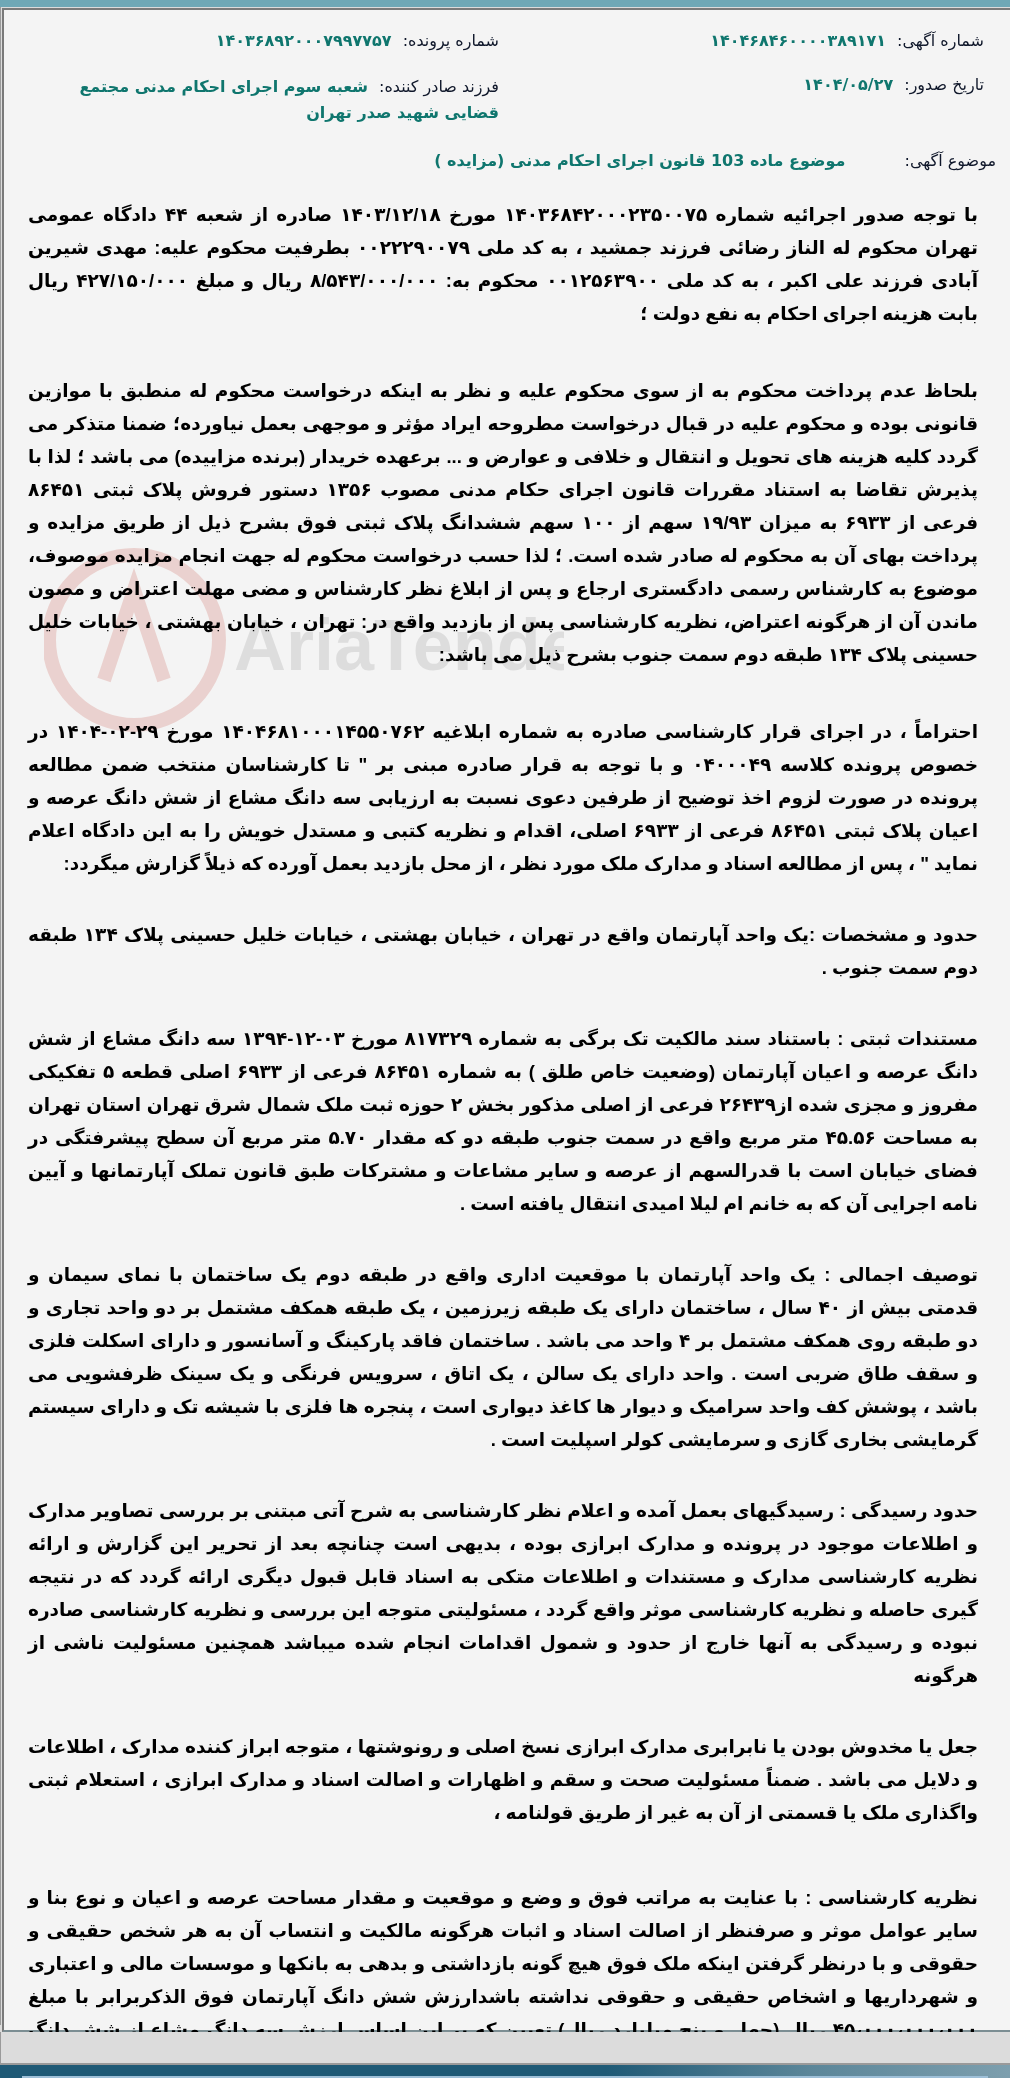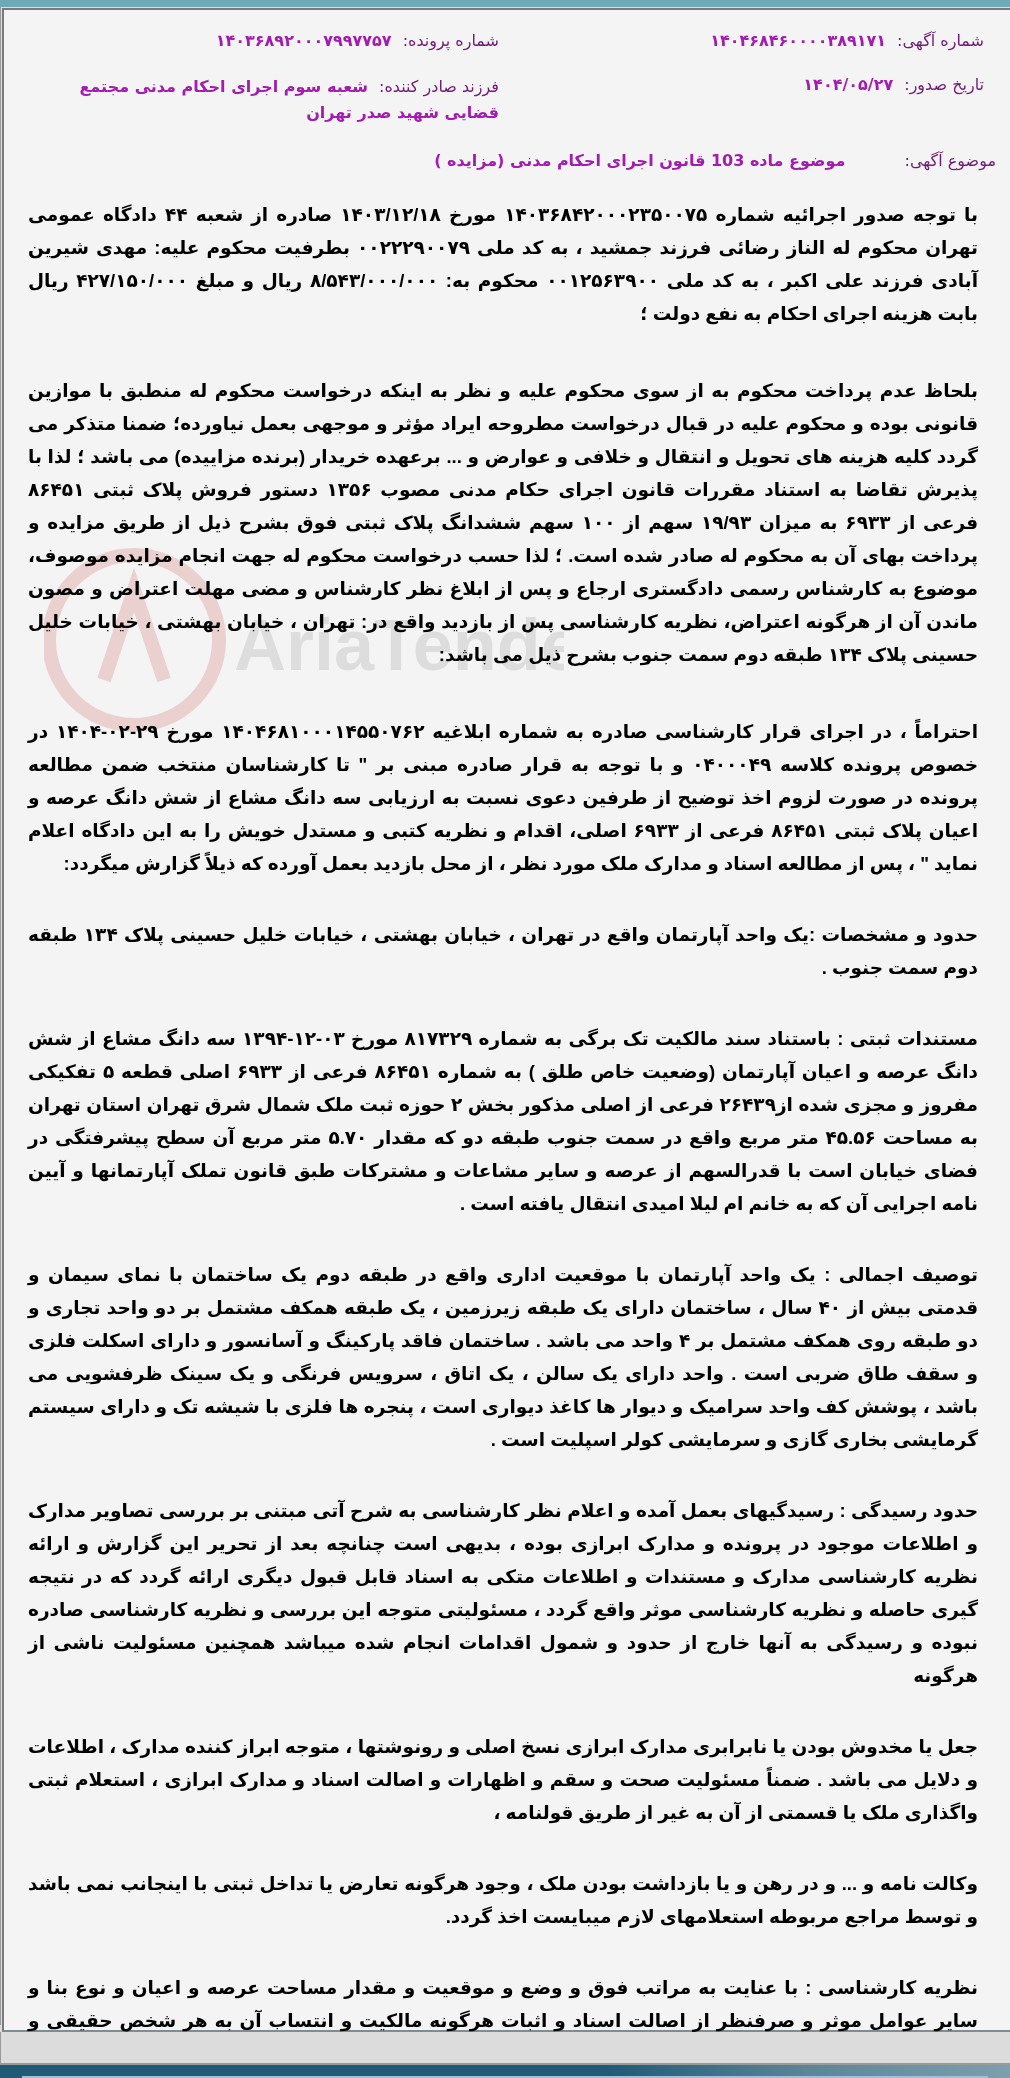--- a/index.html
+++ b/index.html
@@ -43,22 +43,22 @@
     background: #9ec0d8;
   }
 
   .content {
     position: absolute; left: 12px; top: 30px; width: 984px;
     direction: rtl; text-align: right; color: #000;
   }
 
   .meta-row { position: relative; height: 44px; }
   .meta-item { position: absolute; font-size: 16px; line-height: 22px; }
-  .meta-label { color: #701a75; }
-  .meta-value { color: #a21caf; font-weight: bold; margin-right: 6px; }
+  .meta-label { color: #0f172a; }
+  .meta-value { color: #0f766e; font-weight: bold; margin-right: 6px; }
   .meta-right { right: 12px; text-align: center; }
   .meta-left  { right: 497px; width: 470px; }
 
   .subject-line { font-size: 16px; line-height: 22px; margin-top: 6px; }
   .subject-line .meta-label { font-weight: normal; margin-left: 48px; }
   .subject-line .meta-value { font-weight: bold; }
 
   .body-text {
     font-family: "Liberation Sans", "DejaVu Sans", sans-serif;
     font-size: 18.5px; font-weight: bold; line-height: 33px;
@@ -127,21 +127,20 @@
   <p class="body-text">حدود و مشخصات :یک واحد آپارتمان واقع در تهران ، خیابان بهشتی ، خیابات خلیل حسینی پلاک ۱۳۴ طبقه دوم سمت جنوب .</p>
   <div class="gap-s"></div>
   <p class="body-text">مستندات ثبتی : باستناد سند مالکیت تک برگی به شماره ۸۱۷۳۲۹ مورخ ۰۳-۱۲-۱۳۹۴ سه دانگ مشاع از شش دانگ عرصه و اعیان آپارتمان (وضعیت خاص طلق ) به شماره ۸۶۴۵۱ فرعی از ۶۹۳۳ اصلی قطعه ۵ تفکیکی مفروز و مجزی شده از۲۶۴۳۹ فرعی از اصلی مذکور بخش ۲ حوزه ثبت ملک شمال شرق تهران استان تهران به مساحت ۴۵.۵۶ متر مربع واقع در سمت جنوب طبقه دو که مقدار ۵.۷۰ متر مربع آن سطح پیشرفتگی در فضای خیابان است با قدرالسهم از عرصه و سایر مشاعات و مشترکات طبق قانون تملک آپارتمانها و آیین نامه اجرایی آن که به خانم ام لیلا امیدی انتقال یافته است .</p>
   <div class="gap-s"></div>
   <p class="body-text">توصیف اجمالی : یک واحد آپارتمان با موقعیت اداری واقع در طبقه دوم یک ساختمان با نمای سیمان و قدمتی بیش از ۴۰ سال ، ساختمان دارای یک طبقه زیرزمین ، یک طبقه همکف مشتمل بر دو واحد تجاری و دو طبقه روی همکف مشتمل بر ۴ واحد می باشد . ساختمان فاقد پارکینگ و آسانسور و دارای اسکلت فلزی و سقف طاق ضربی است . واحد دارای یک سالن ، یک اتاق ، سرویس فرنگی و یک سینک ظرفشویی می باشد ، پوشش کف واحد سرامیک و دیوار ها کاغذ دیواری است ، پنجره ها فلزی با شیشه تک و دارای سیستم گرمایشی بخاری گازی و سرمایشی کولر اسپلیت است .</p>
   <div class="gap-s"></div>
   <p class="body-text">حدود رسیدگی : رسیدگیهای بعمل آمده و اعلام نظر کارشناسی به شرح آتی مبتنی بر بررسی تصاویر مدارک و اطلاعات موجود در پرونده و مدارک ابرازی بوده ، بدیهی است چنانچه بعد از تحریر این گزارش و ارائه نظریه کارشناسی مدارک و مستندات و اطلاعات متکی به اسناد قابل قبول دیگری ارائه گردد که در نتیجه گیری حاصله و نظریه کارشناسی موثر واقع گردد ، مسئولیتی متوجه این بررسی و نظریه کارشناسی صادره نبوده و رسیدگی به آنها خارج از حدود و شمول اقدامات انجام شده میباشد همچنین مسئولیت ناشی از هرگونه</p>
   <div class="gap-s"></div>
   <p class="body-text">جعل یا مخدوش بودن یا نابرابری مدارک ابرازی نسخ اصلی و رونوشتها ، متوجه ابراز کننده مدارک ، اطلاعات و دلایل می باشد . ضمناً مسئولیت صحت و سقم و اظهارات و اصالت اسناد و مدارک ابرازی ، استعلام ثبتی واگذاری ملک یا قسمتی از آن به غیر از طریق قولنامه ،</p>
   <div class="gap-s"></div>
-  <p class="body-text">وکالت نامه و ... و در رهن و یا بازداشت بودن ملک ، وجود هرگونه تعارض یا تداخل ثبتی با اینجانب نمی باشد و توسط مراجع مربوطه استعلامهای لازم میبایست اخذ گردد.</p>
   <div class="gap-s"></div>
   <p class="body-text">نظریه کارشناسی : با عنایت به مراتب فوق و وضع و موقعیت و مقدار مساحت عرصه و اعیان و نوع بنا و سایر عوامل موثر و صرفنظر از اصالت اسناد و اثبات هرگونه مالکیت و انتساب آن به هر شخص حقیقی و حقوقی و با درنظر گرفتن اینکه ملک فوق هیچ گونه بازداشتی و بدهی به بانکها و موسسات مالی و اعتباری و شهرداریها و اشخاص حقیقی و حقوقی نداشته باشدارزش شش دانگ آپارتمان فوق الذکربرابر با مبلغ ۴۵،۰۰۰،۰۰۰،۰۰۰ ریال (چهل و پنج میلیارد ریال) تعیین که بر این اساس ارزش سه دانگ مشاع از شش دانگ عرصه و اعیان برابر با مبلغ ۲۲،۵۰۰،۰۰۰،۰۰۰ ریال (بیست و دو میلیاردو پانصد میلیون ریال ) تعیین و اعلام میگردد .</p>
   <div class="gap-l"></div>
   <p class="body-text">مشتمل برگزاری مزایده :</p>
   <div class="gap-s"></div>
   <p class="body-text">با توجه به عدم تراضی طرفین مقرر گردید ملک موصوف راس ساعت ۸ الی ۱۲ مورخ ۱۴۰۴/۰۶/۱۱ از طریق مزایده اینترنتی در ادرس اینترنتی WWW.SETADIRAN.IR سامانه تدارکات الکترونیکی دولت برگذار و بفروش می رسد</p>
 </div>
 
 <div class="footer-gray"></div>
 <div class="bottom-bar">

